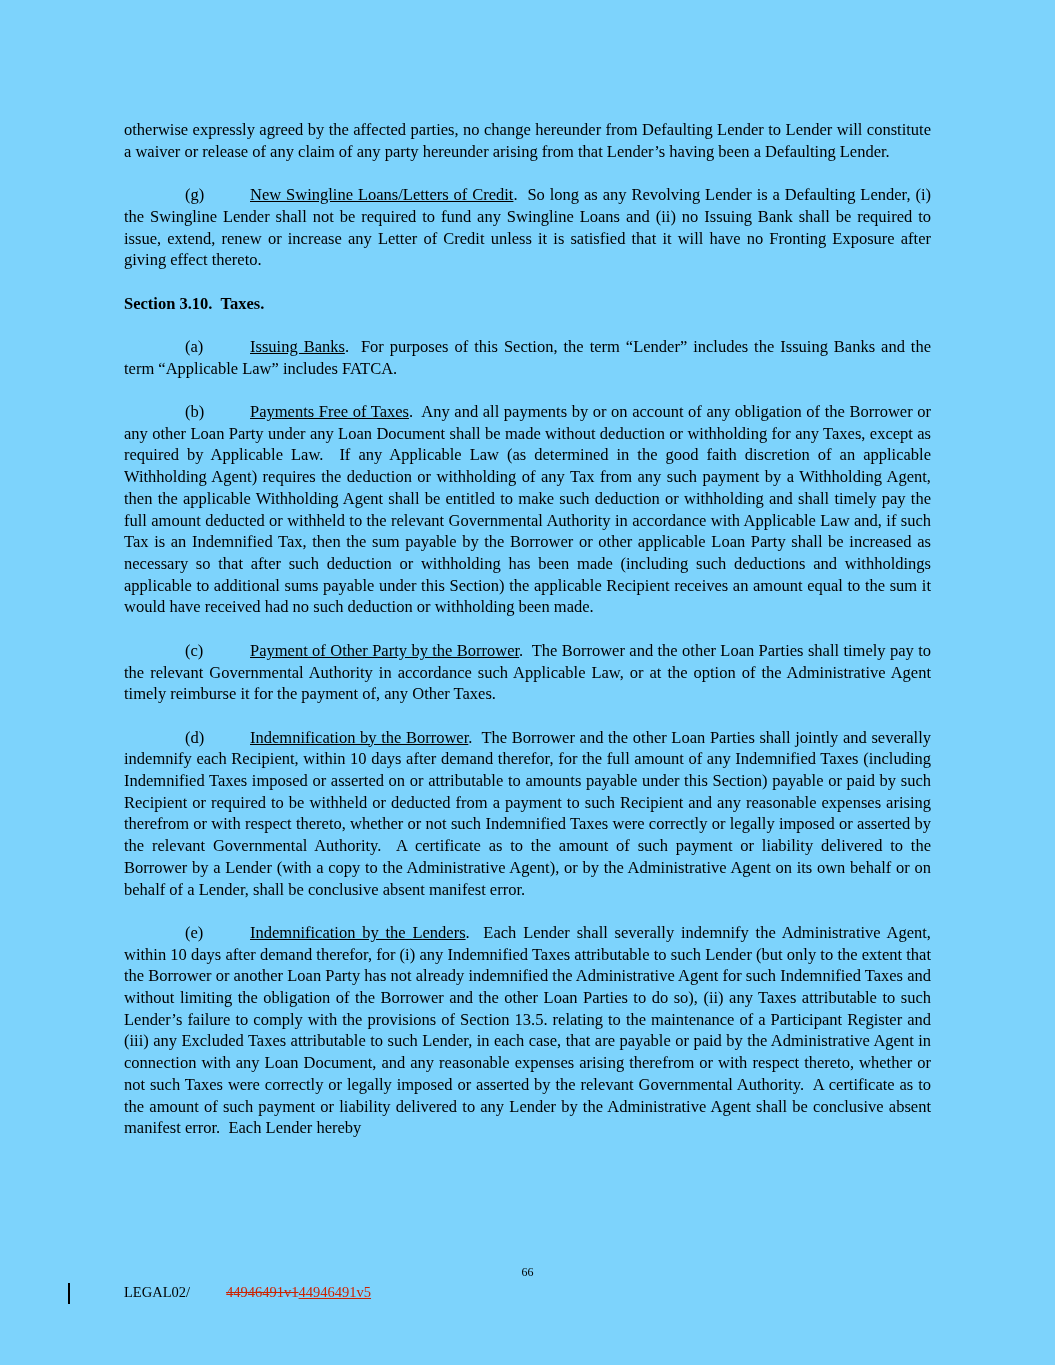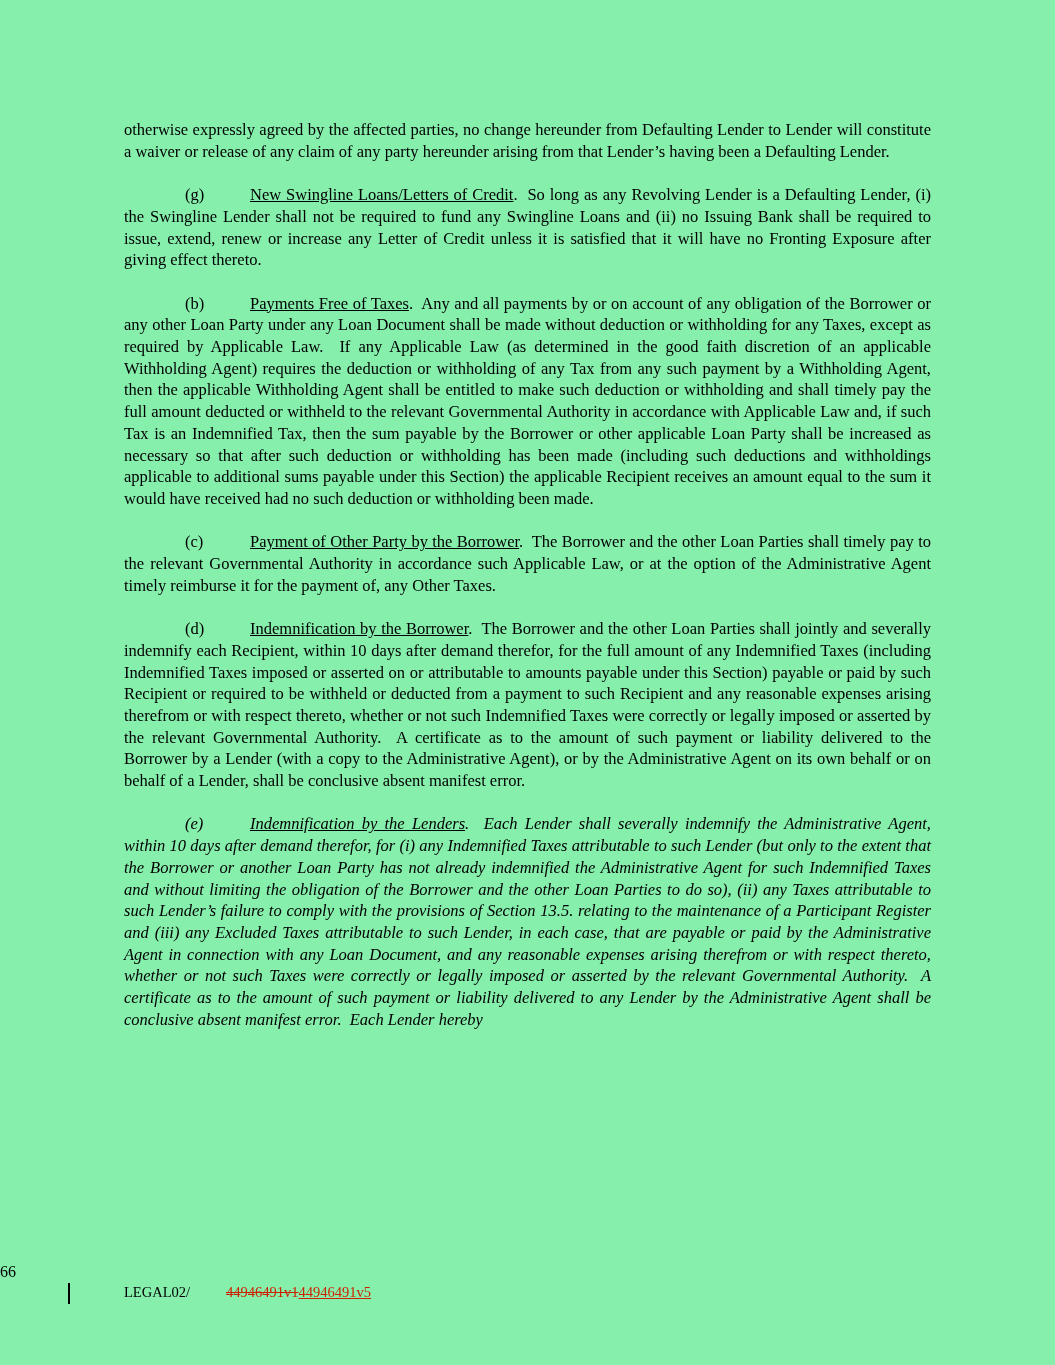--- a/index.html
+++ b/index.html
@@ -2,50 +2,50 @@
 <html><head>
 <meta charset="utf-8">
 <style>
   * { margin: 0; padding: 0; box-sizing: border-box; }
   html, body { background: #e8e8e8; }
   .page {
     position: relative;
     width: 1055px;
     height: 1365px;
     margin: 0 auto;
-    background: #86efac;
+    background: #7dd3fc;
     font-family: "Liberation Serif", "DejaVu Serif", serif;
     font-size: 16.5px;
     line-height: 21.7px;
     color: #000000;
     overflow: hidden;
   }
   .content {
     position: absolute;
     left: 124px;
     top: 119px;
     width: 807px;
   }
   p.para {
     text-align: justify;
     margin-bottom: 21.7px;
     white-space: pre-wrap;
   }
-  p.para:last-child { margin-bottom: 0; font-style: italic; }
+  p.para:last-child { margin-bottom: 0; }
   .tab1 { display: inline-block; width: 61px; }
   .clabel { display: inline-block; width: 65px; }
   .u { text-decoration: underline; }
   .heading { font-weight: bold; }
   .footer-page {
     position: absolute;
     left: 0;
     right: 0;
     top: 1263px;
-    text-align: left;
-    font-size: 16px;
+    text-align: center;
+    font-size: 12px;
     line-height: 18px;
   }
   .footer-id {
     position: absolute;
     left: 124px;
     top: 1283px;
     font-size: 14.5px;
     line-height: 18px;
     white-space: nowrap;
   }
@@ -64,21 +64,23 @@
 <body>
 
 <div class="page">
 
   <div class="content">
 
     <p class="para"><span>otherwise expressly agreed by the affected parties, no change hereunder from Defaulting Lender to Lender will constitute a waiver or release of any claim of any party hereunder arising from that Lender’s having been a Defaulting Lender.</span></p>
 
     <p class="para"><span class="tab1"></span><span class="clabel">(g)</span><span class="u">New Swingline Loans/Letters of Credit</span><span>.  So long as any Revolving Lender is a Defaulting Lender, (i) the Swingline Lender shall not be required to fund any Swingline Loans and (ii) no Issuing Bank shall be required to issue, extend, renew or increase any Letter of Credit unless it is satisfied that it will have no Fronting Exposure after giving effect thereto.</span></p>
 
+    <p class="para"><span class="heading">Section 3.10.  Taxes.</span></p>
 
+    <p class="para"><span class="tab1"></span><span class="clabel">(a)</span><span class="u">Issuing Banks</span><span>.  For purposes of this Section, the term “Lender” includes the Issuing Banks and the term “Applicable Law” includes FATCA.</span></p>
 
     <p class="para"><span class="tab1"></span><span class="clabel">(b)</span><span class="u">Payments Free of Taxes</span><span>.  Any and all payments by or on account of any obligation of the Borrower or any other Loan Party under any Loan Document shall be made without deduction or withholding for any Taxes, except as required by Applicable Law.  If any Applicable Law (as determined in the good faith discretion of an applicable Withholding Agent) requires the deduction or withholding of any Tax from any such payment by a Withholding Agent, then the applicable Withholding Agent shall be entitled to make such deduction or withholding and shall timely pay the full amount deducted or withheld to the relevant Governmental Authority in accordance with Applicable Law and, if such Tax is an Indemnified Tax, then the sum payable by the Borrower or other applicable Loan Party shall be increased as necessary so that after such deduction or withholding has been made (including such deductions and withholdings applicable to additional sums payable under this Section) the applicable Recipient receives an amount equal to the sum it would have received had no such deduction or withholding been made.</span></p>
 
     <p class="para"><span class="tab1"></span><span class="clabel">(c)</span><span class="u">Payment of Other Party by the Borrower</span><span>.  The Borrower and the other Loan Parties shall timely pay to the relevant Governmental Authority in accordance such Applicable Law, or at the option of the Administrative Agent timely reimburse it for the payment of, any Other Taxes.</span></p>
 
     <p class="para"><span class="tab1"></span><span class="clabel">(d)</span><span class="u">Indemnification by the Borrower</span><span>.  The Borrower and the other Loan Parties shall jointly and severally indemnify each Recipient, within 10 days after demand therefor, for the full amount of any Indemnified Taxes (including Indemnified Taxes imposed or asserted on or attributable to amounts payable under this Section) payable or paid by such Recipient or required to be withheld or deducted from a payment to such Recipient and any reasonable expenses arising therefrom or with respect thereto, whether or not such Indemnified Taxes were correctly or legally imposed or asserted by the relevant Governmental Authority.  A certificate as to the amount of such payment or liability delivered to the Borrower by a Lender (with a copy to the Administrative Agent), or by the Administrative Agent on its own behalf or on behalf of a Lender, shall be conclusive absent manifest error.</span></p>
 
     <p class="para"><span class="tab1"></span><span class="clabel">(e)</span><span class="u">Indemnification by the Lenders</span><span>.  Each Lender shall severally indemnify the Administrative Agent, within 10 days after demand therefor, for (i) any Indemnified Taxes attributable to such Lender (but only to the extent that the Borrower or another Loan Party has not already indemnified the Administrative Agent for such Indemnified Taxes and without limiting the obligation of the Borrower and the other Loan Parties to do so), (ii) any Taxes attributable to such Lender’s failure to comply with the provisions of Section 13.5. relating to the maintenance of a Participant Register and (iii) any Excluded Taxes attributable to such Lender, in each case, that are payable or paid by the Administrative Agent in connection with any Loan Document, and any reasonable expenses arising therefrom or with respect thereto, whether or not such Taxes were correctly or legally imposed or asserted by the relevant Governmental Authority.  A certificate as to the amount of such payment or liability delivered to any Lender by the Administrative Agent shall be conclusive absent manifest error.  Each Lender hereby</span></p>
 
   </div>

